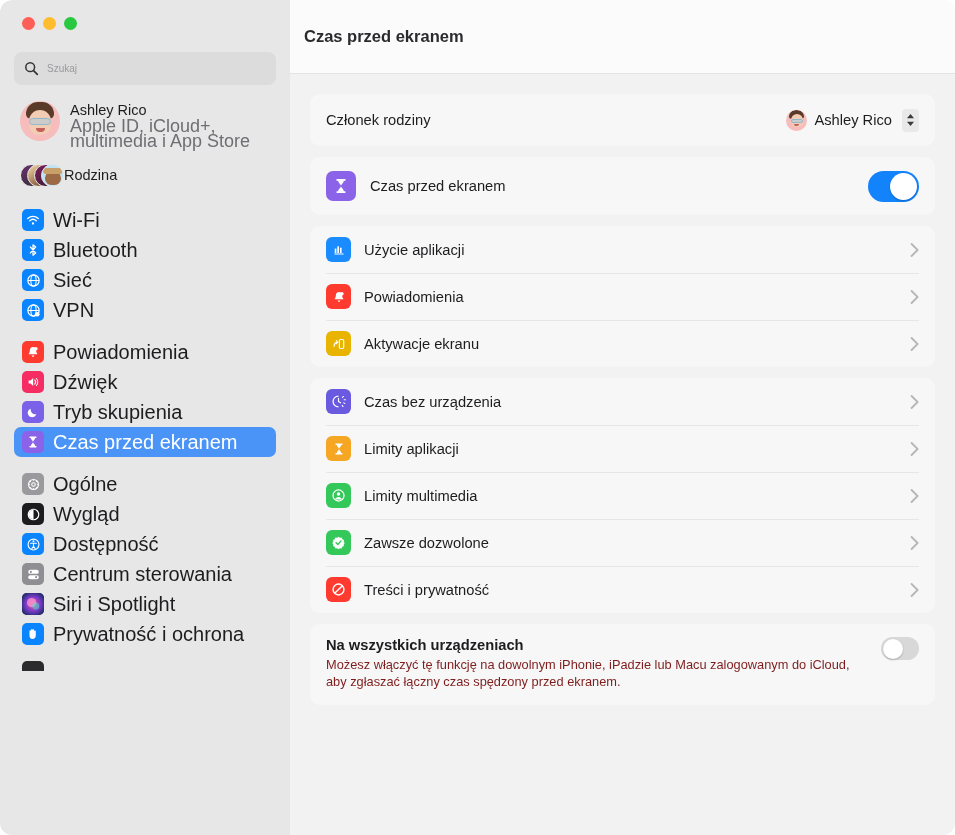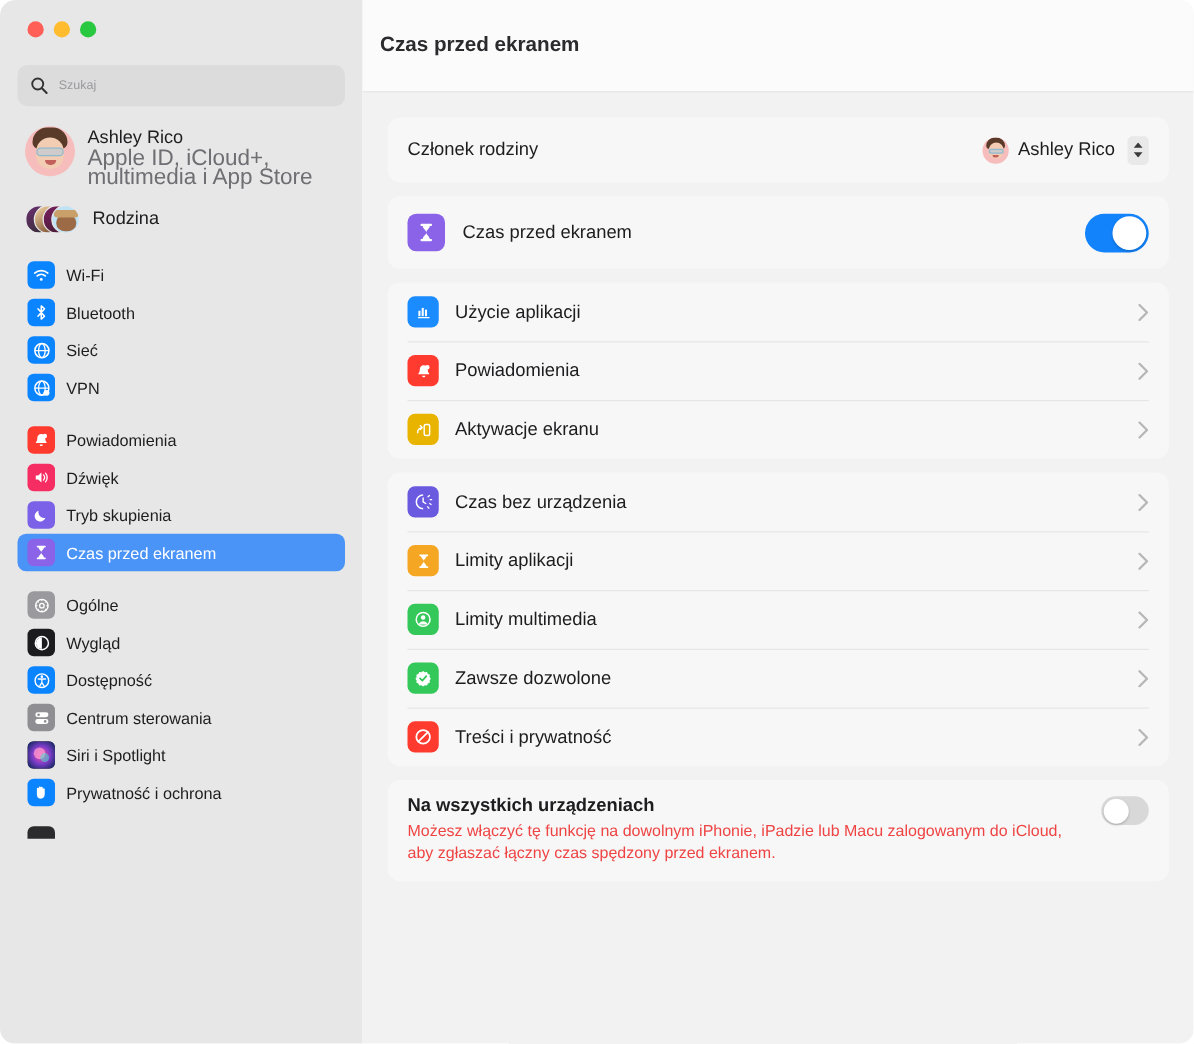--- a/index.html
+++ b/index.html
@@ -98,21 +98,20 @@
   }
   .acct-sub {
     font-size: 18px;
     color: #6e6e73;
     line-height: 14.5px;
   }
 
   .family-row {
     display: flex;
     align-items: center;
-    gap: 10px;
     padding: 6px 6px;
     margin: 4px 14px 0 14px;
     border-radius: 7px;
   }
   .family-stack {
     position: relative;
     flex: 0 0 44px;
     height: 28px;
   }
   .fs-circ {
@@ -146,21 +145,21 @@
     align-items: center;
     gap: 9px;
     height: 30px;
     padding: 0 8px;
     border-radius: 7px;
     cursor: default;
   }
   .nav-item.selected { background: #4a94f8; }
   .nav-item.selected .nav-label { color: #ffffff; }
   .nav-label {
-    font-size: 13px;
+    font-size: 20px;
     color: #1d1d1f;
     white-space: nowrap;
   }
   .nav-icon {
     flex: 0 0 22px;
     width: 22px; height: 22px;
     border-radius: 5px;
     display: flex;
     align-items: center;
     justify-content: center;
@@ -333,21 +332,21 @@
   }
   .bottom-text { flex: 1; }
   .bottom-title {
     font-size: 14.7px;
     font-weight: bold;
     color: #1d1d1f;
     margin-bottom: 3px;
   }
   .bottom-desc {
     font-size: 12.8px;
-    color: #ef4444;
+    color: #7f1d1d;
     line-height: 17px;
   }
 
   
   .memoji-hair {
     position: absolute; left: 6px; top: 1px;
     width: 28px; height: 17px;
     border-radius: 14px 14px 6px 6px;
     background: #5a3a28;
   }

